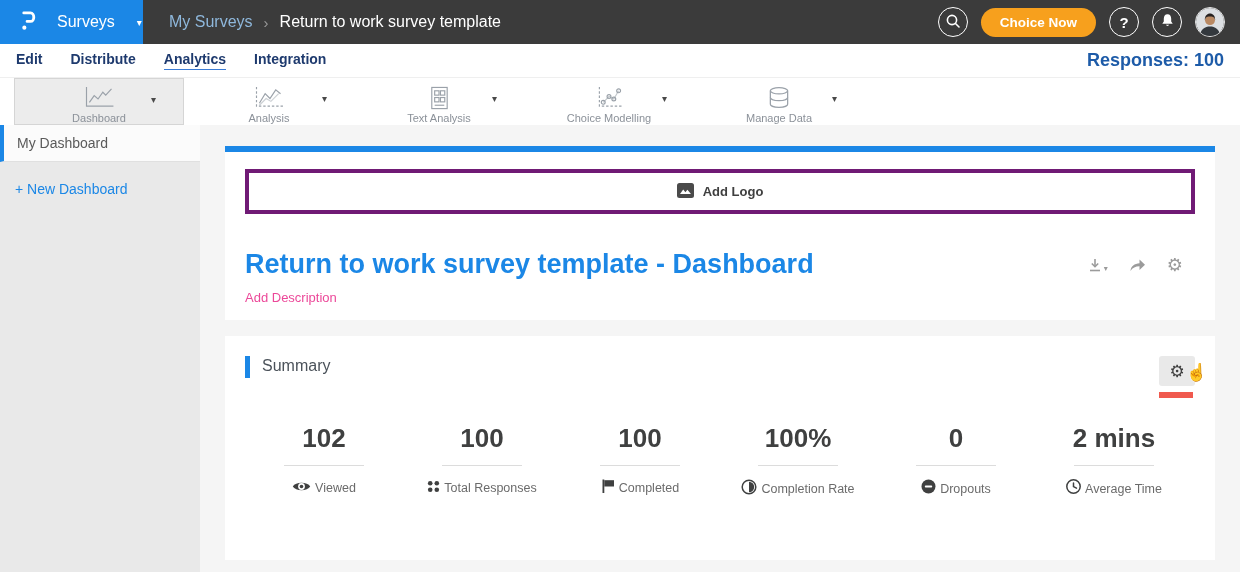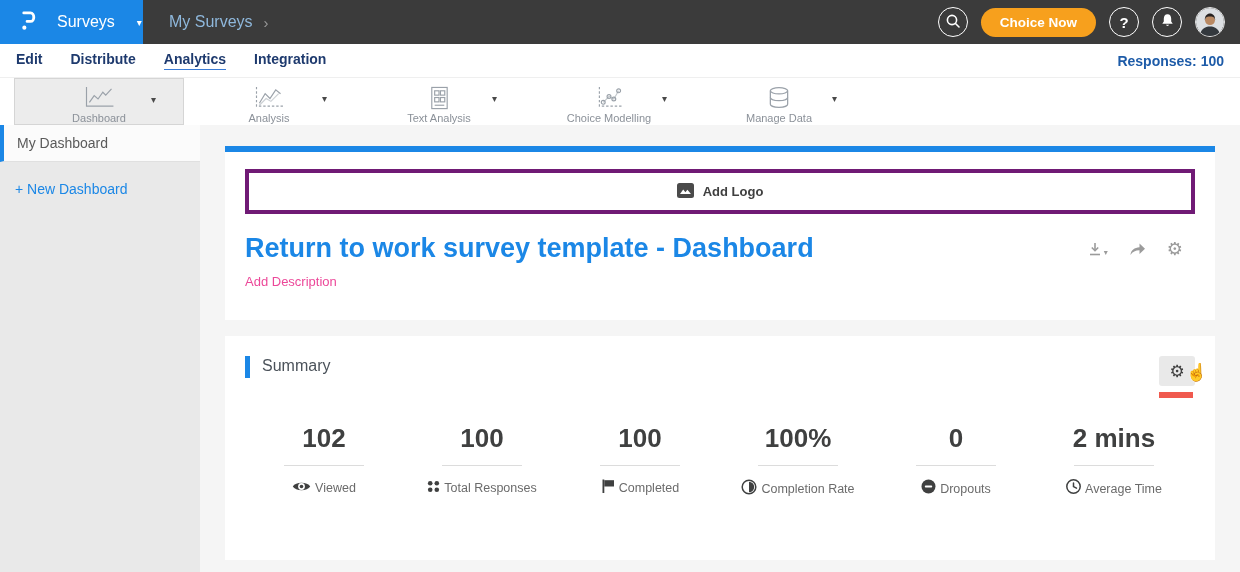--- a/index.html
+++ b/index.html
@@ -17,21 +17,21 @@
   .crumb-current { color:#ffffff; }
   .topbar-right { margin-left:auto; display:flex; align-items:center; gap:13px; padding-right:15px; }
   .circle-btn { width:30px; height:30px; border:1.5px solid #fff; border-radius:50%; display:flex; align-items:center; justify-content:center; color:#fff; font-size:15px; font-weight:bold; cursor:pointer; flex:none; }
   .upgrade-btn { height:29px; background:#f7a01d; border:none; border-radius:15px; color:#fff; font-family:inherit; font-size:13.5px; font-weight:bold; padding:0 19px; cursor:pointer; }
   .avatar { width:30px; height:30px; border-radius:50%; overflow:hidden; border:1px solid #e8e8e8; cursor:pointer; flex:none; }
 
   
   .menubar { height:33px; background:#fff; display:flex; align-items:center; padding:0 16px; gap:28px; }
   .menu-item { font-size:14px; font-weight:600; color:#1e3a6e; cursor:pointer; padding-bottom:2px; border-bottom:1.5px solid transparent; }
   .menu-item.active { border-bottom-color:#3a7bd5; }
-  .responses { margin-left:auto; font-size:14px; font-weight:600; color:#1d5ba8; cursor:pointer; }
+  .responses { margin-left:auto; font-size:18px; font-weight:600; color:#1d5ba8; cursor:pointer; }
 
   
   .toolbar { height:48px; background:#fff; border-top:1px solid #efefef; display:flex; }
   .titem { width:170px; position:relative; display:flex; flex-direction:column; align-items:center; padding-top:6px; cursor:pointer; }
   .titem:first-child { margin-left:14px; }
   .titem .ticon { height:27px; display:flex; align-items:flex-end; }
   .titem .tlabel { font-size:11px; color:#8b9199; margin-top:1px; }
   .titem .tcaret { position:absolute; right:27px; top:15px; font-size:10px; color:#4a4a4a; }
   .titem.selected { background:#ececec; border:1px solid #d5d5d5; }
 
@@ -39,21 +39,21 @@
   .bodyrow { display:flex; height:447px; }
   .sidebar { width:200px; background:#e9e9e9; flex:none; }
   .side-item { height:37px; background:#fbfbfb; border-left:4px solid #1b87e6; border-bottom:1px solid #e0e0e0; display:flex; align-items:center; padding-left:13px; font-size:14px; color:#5a5a5a; cursor:pointer; }
   .new-dash { margin:19px 0 0 15px; font-size:14px; color:#1b87e6; cursor:pointer; }
 
   .content { flex:1; padding:0 25px; background:#f5f5f5; }
   .blue-bar { height:6px; background:#1b87e6; margin-top:21px; }
   .card { background:#fff; }
   .card1 { height:168px; padding:17px 20px 0; }
   .addlogo { border:4px solid #701a75; height:45px; display:flex; align-items:center; justify-content:center; gap:9px; font-size:13px; font-weight:600; color:#3f3f3f; cursor:pointer; }
-  .title-row { display:flex; align-items:flex-start; margin-top:19px; }
+  .title-row { display:flex; align-items:flex-start; margin-top:35px; }
   .page-title { color:#1b87e6; font-size:27px; font-weight:600; line-height:1.15; cursor:text; }
   .title-actions { margin-left:auto; display:flex; align-items:center; gap:21px; margin-top:7px; padding-right:12px; }
   .action-ic { color:#9b9b9b; cursor:pointer; display:flex; align-items:center; }
   .gear-glyph { font-size:18px; line-height:1; }
   .dl-caret { font-size:8px; color:#9b9b9b; margin-left:1px; align-self:flex-end; }
   .desc { margin-top:10px; font-size:13px; color:#ec4899; cursor:text; }
 
   .cardgap { height:16px; }
 
   .card2 { height:224px; padding:20px 20px 0; }
@@ -83,20 +83,21 @@
           <path d="M4 4 H11 C15.8 4 15.8 13 11 13 H7.5" stroke="#fff" stroke-width="3" fill="none" stroke-linecap="round"></path>
           <circle cx="4.6" cy="19.6" r="2.2" fill="#fff"></circle>
         </svg>
     </span>
     <span class="product">Surveys</span>
     <span class="caret">▾</span>
   </div>
   <div class="breadcrumb">
     <span class="crumb-parent">My Surveys</span>
     <span class="crumb-sep">›</span>
+    <span class="crumb-current">Return to work survey template</span>
   </div>
   <div class="topbar-right">
     <div class="circle-btn">
       <span>
         <svg width="14" height="14" viewBox="0 0 14 14" fill="none" stroke="#fff" stroke-width="1.6">
             <circle cx="6" cy="6" r="4.6"></circle>
             <path d="M9.5 9.5 L13 13" stroke-linecap="round"></path>
           </svg>
       </span>
     </div>

